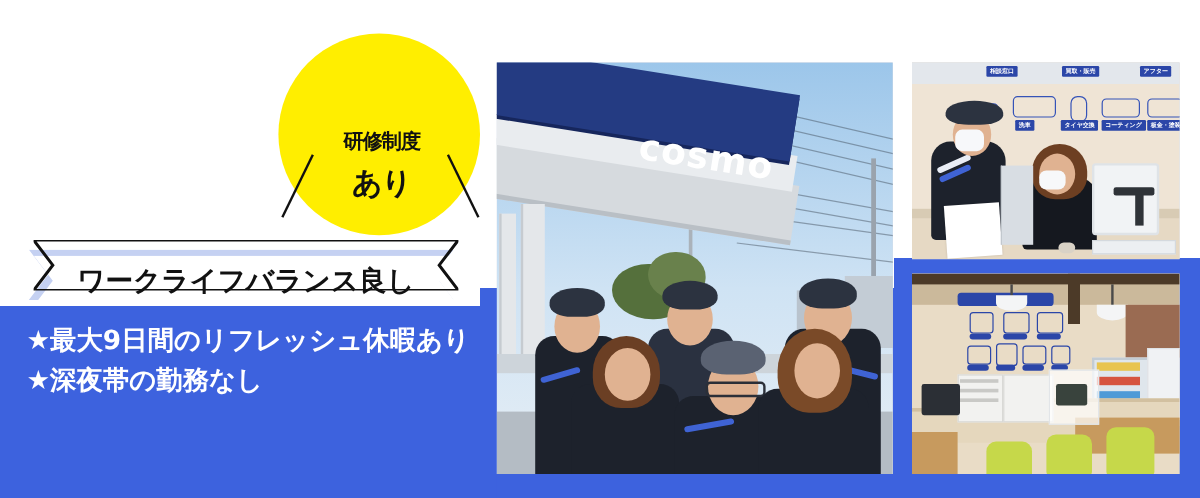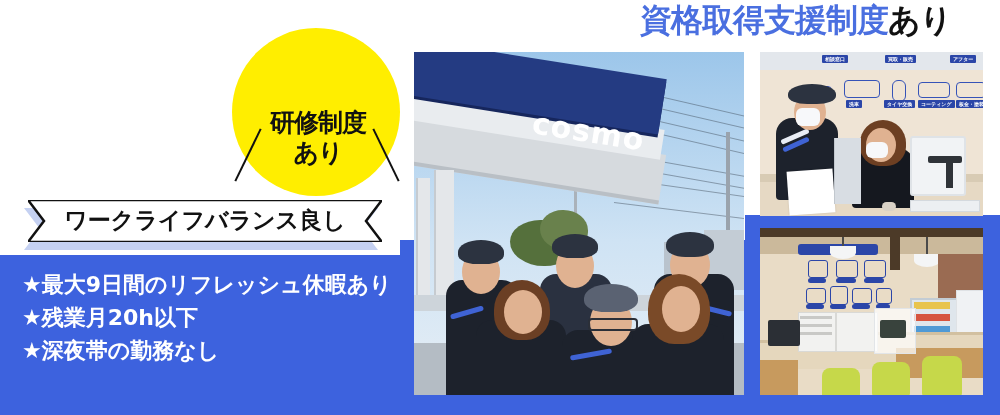--- a/index.html
+++ b/index.html
@@ -54,40 +54,40 @@
     position:absolute;left:232px;top:28px;width:168px;height:168px;
     border-radius:50%;background:#ffee00;z-index:4;
   }
   .badge-demo{
     position:absolute;left:258px;top:36px;
     font-size:56px;font-weight:bold;color:#111111;
     letter-spacing:-2px;line-height:1;white-space:nowrap;z-index:7;
   }
   .badge-l1{
     position:absolute;left:258px;top:110px;width:120px;text-align:center;
-    font-size:25px;font-weight:bold;color:#111111;
+    font-size:17px;font-weight:bold;color:#111111;
     letter-spacing:-1px;line-height:1;white-space:nowrap;z-index:7;
   }
   .badge-l2{
     position:absolute;left:258px;top:140px;width:120px;text-align:center;
     font-size:25px;font-weight:bold;color:#111111;
     letter-spacing:-1px;line-height:1;white-space:nowrap;z-index:7;
   }
   .slash{position:absolute;width:2px;height:58px;background:#111;z-index:7;}
   .slash-l{left:247px;top:126px;transform:rotate(26deg);}
   .slash-r{left:385px;top:126px;transform:rotate(-26deg);}
 
   
   .ribbon-shadow{
     position:absolute;left:24px;top:208px;width:354px;height:42px;
     background:#c5d1f2;z-index:2;
     clip-path:polygon(0 0,16px 50%,0 100%,100% 100%,calc(100% - 16px) 50%,100% 0);
   }
   .ribbon{
-    position:absolute;left:28px;top:199px;width:354px;height:42px;
+    position:absolute;left:28px;top:213px;width:354px;height:42px;
     background:#ffffff;z-index:3;
     clip-path:polygon(0 0,16px 50%,0 100%,100% 100%,calc(100% - 16px) 50%,100% 0);
     display:flex;align-items:center;justify-content:center;
   }
   .ribbon-border{
     position:absolute;left:28px;top:200px;width:354px;height:42px;z-index:3;
     pointer-events:none;
   }
   .ribbon-text{
     font-size:23px;font-weight:bold;color:#111111;letter-spacing:0px;
@@ -174,42 +174,38 @@
 </style>
 </head>
 <body>
 
 <div id="banner">
 
   <div class="blue-photo-pad"></div>
   <div class="blue-right-pad"></div>
   <div class="blue-l"></div>
 
-  <div class="top-title">
-    <span class="b">資格取得支援制度</span><span class="k">あり</span>
-  </div>
 
   <div class="badge"></div>
   <div class="slash slash-l"></div>
   <div class="slash slash-r"></div>
   <div class="badge-l1">研修制度</div>
   <div class="badge-l2">あり</div>
 
 
   <div class="ribbon-shadow"></div>
   <div class="ribbon">
     <span class="ribbon-text">ワークライフバランス良し</span>
   </div>
   <svg class="ribbon-border" viewBox="0 0 354 42">
     <polygon points="0,0 16,21 0,42 354,42 338,21 354,0" fill="none" stroke="#111" stroke-width="2.5"></polygon>
   </svg>
 
   <div class="bullets">
     <div class="bullet">★最大9日間のリフレッシュ休暇あり</div>
-    <div class="bullet">★残業月20h以下</div>
     <div class="bullet">★深夜帯の勤務なし</div>
   </div>
 
   <div class="photo ph-main">
     <div class="sky"></div>
 
     <div class="wire" style="left:90px;top:8px;width:280px;transform:rotate(13deg);"></div>
     <div class="wire" style="left:90px;top:20px;width:280px;transform:rotate(13deg);"></div>
     <div class="wire" style="left:90px;top:33px;width:280px;transform:rotate(13deg);"></div>
     <div class="wire" style="left:100px;top:48px;width:270px;transform:rotate(13deg);"></div>

